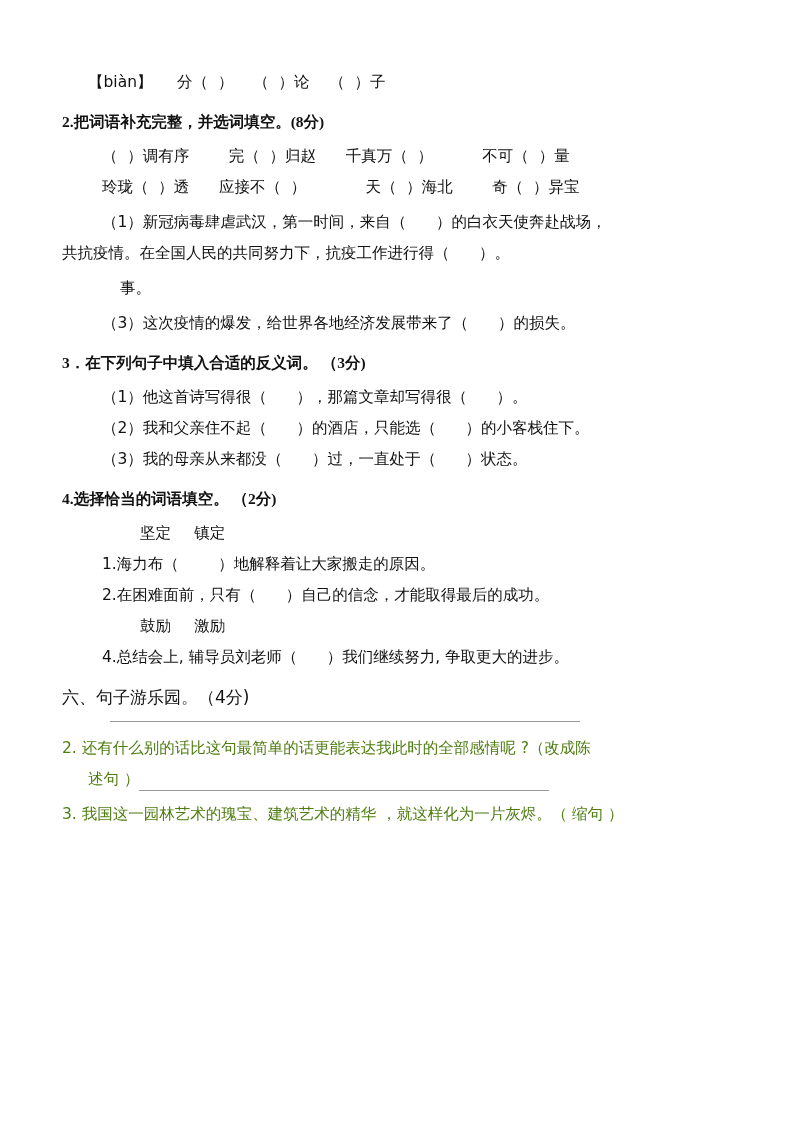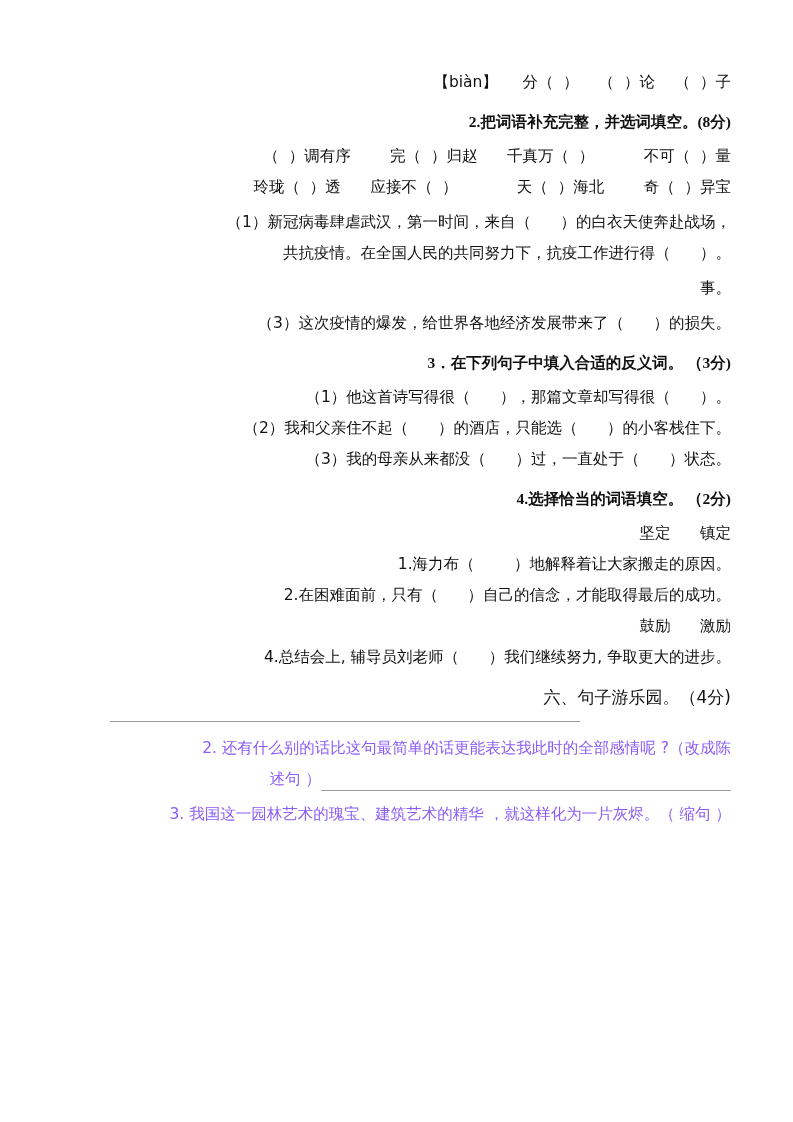--- a/index.html
+++ b/index.html
@@ -14,49 +14,48 @@
     color: #111;
     position: relative;
     overflow: hidden;
   }
   .page {
     position: relative;
     width: 793px;
     height: 1122px;
     box-sizing: border-box;
     padding: 70px 62px 40px 62px;
-    text-align: right;
   }
   .line {
     font-size: 15.5px;
     line-height: 1.55;
     margin: 0 0 11px 0;
     white-space: pre-wrap;
   }
   .hdr {
     font-weight: bold;
     font-size: 15.5px;
     line-height: 1.55;
     margin: 0 0 10px 0;
     white-space: pre-wrap;
     font-family: Liberation Serif, serif;
   }
   .indent1 { padding-left: 26px; }
   .indent2 { padding-left: 40px; }
   .indent3 { padding-left: 58px; }
-  .indent4 { padding-left: 78px; }
+  .indent4 { padding-left: 78px; font-family: Liberation Serif, serif; }
   .nohang { padding-left: 0; }
   .sec-hdr {
     font-weight: normal;
     font-size: 17px;
     line-height: 1.5;
     margin: 0 0 10px 0;
   }
   .gray {
-    color: #8b5cf6;
+    color: #4d7c0f;
   }
   .answer-rule {
     display: block;
     border-bottom: 1px solid #9a9a9a;
     height: 0;
     margin: 6px 0 14px 0;
   }
   .rule-a { width: 470px; margin-left: 48px; }
   .inline-rule {
     display: inline-block;

